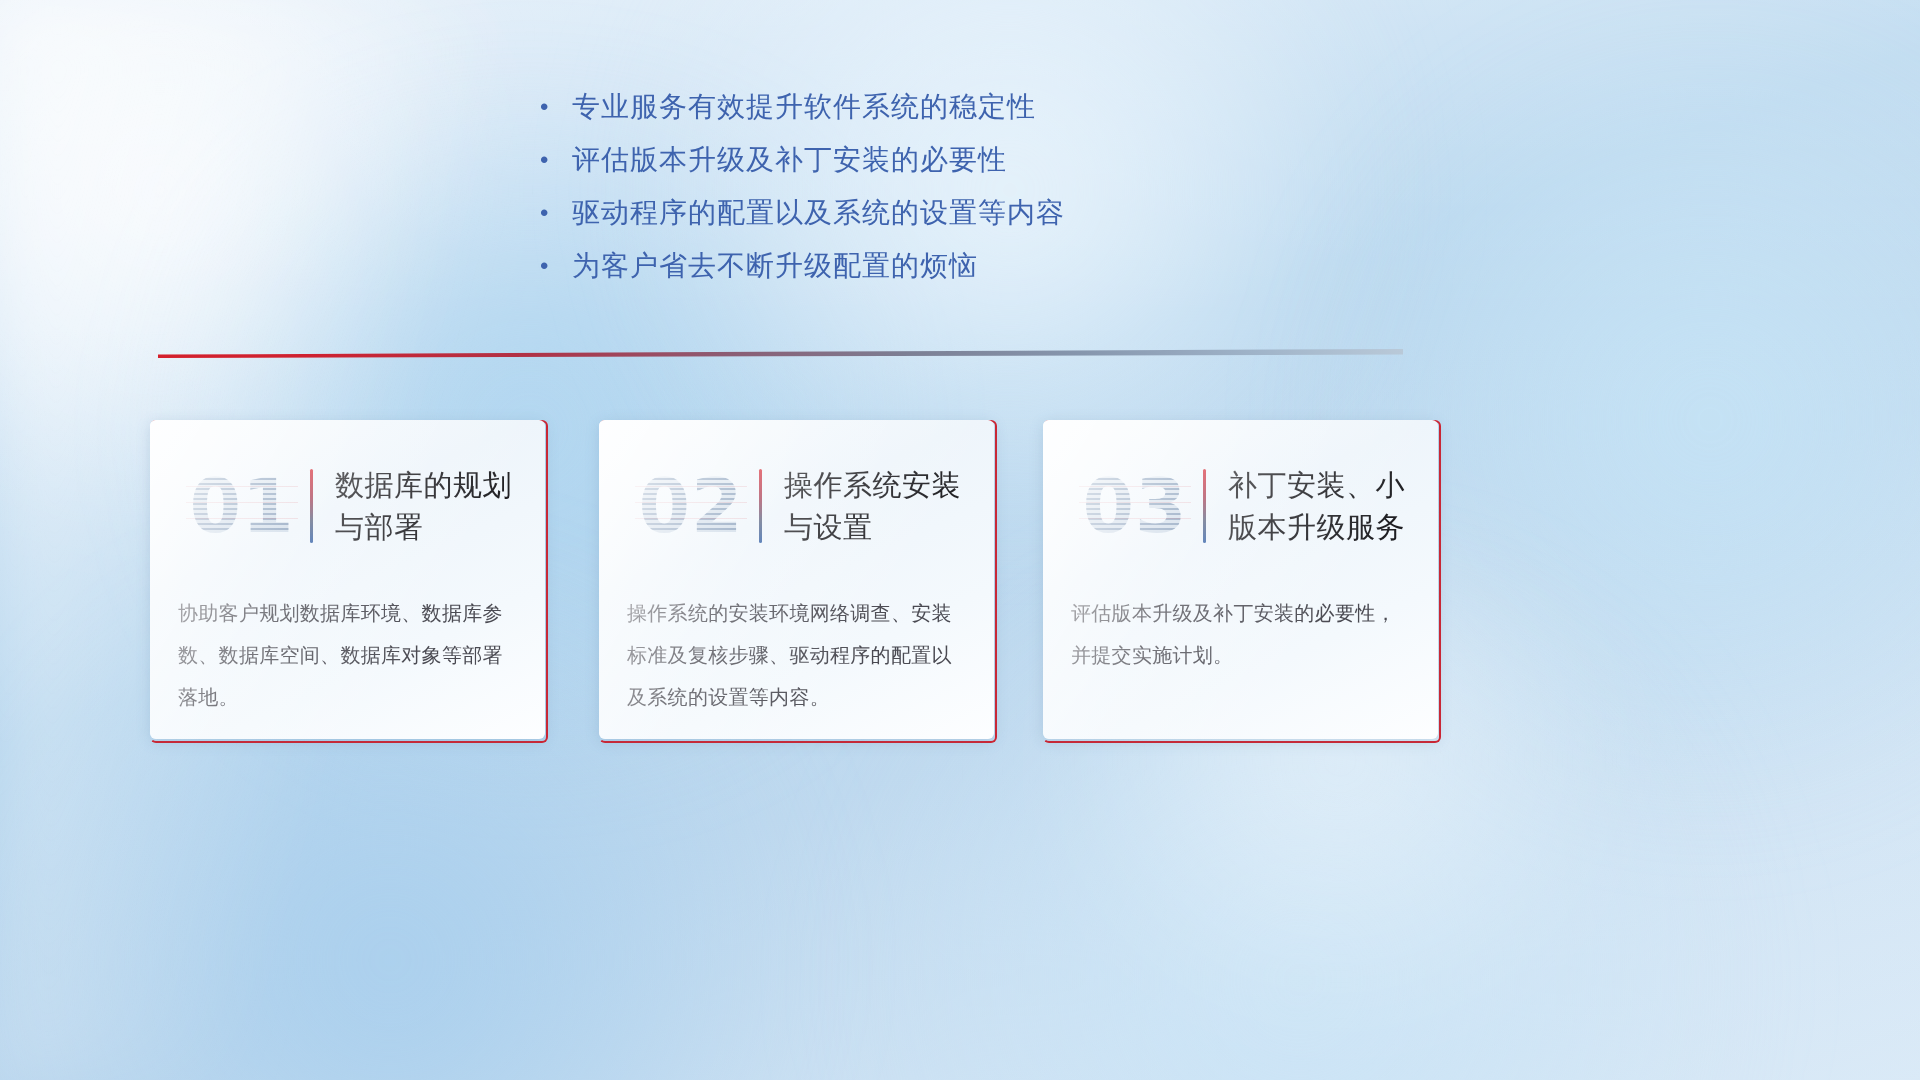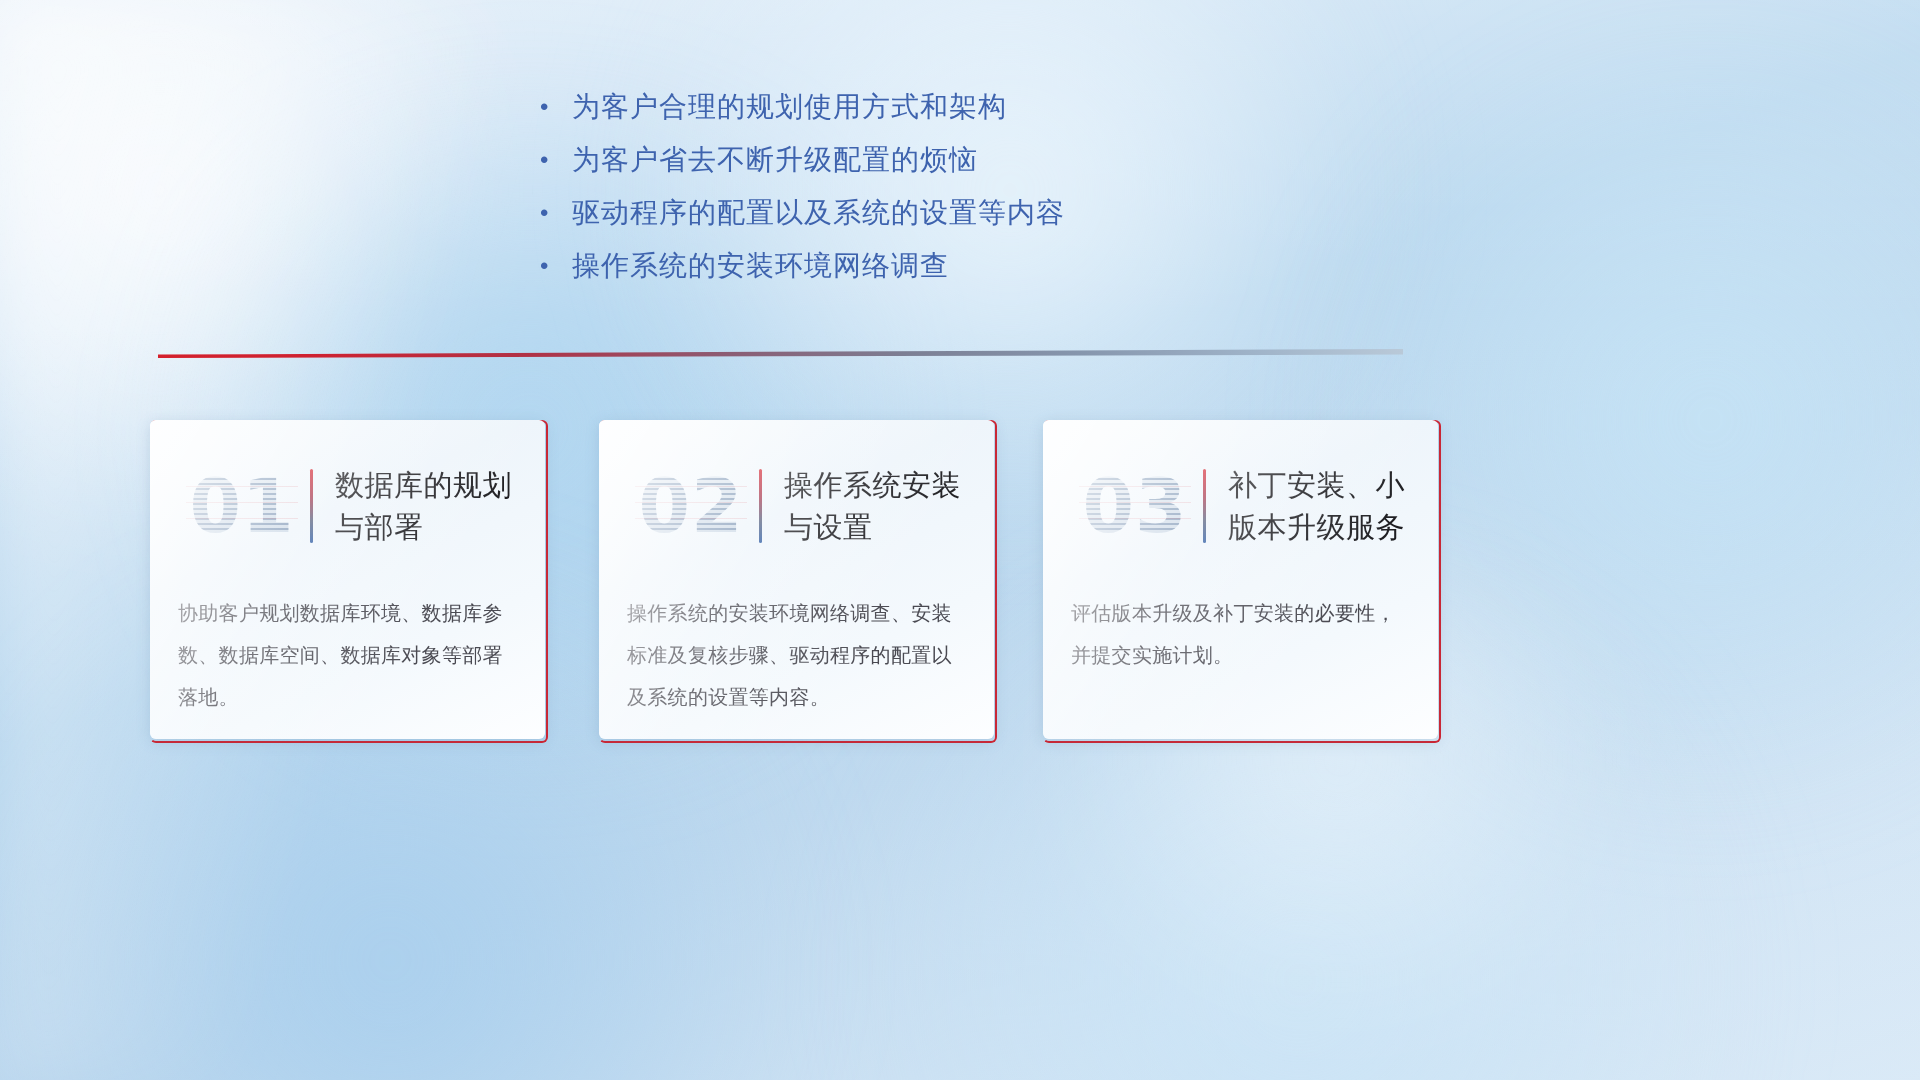--- a/index.html
+++ b/index.html
@@ -164,36 +164,36 @@
   <div class="bg-glow g6"></div>
   <div class="bg-glow g7"></div>
   <div class="bg-streak"></div>
   <div class="bg-vign"></div>
 </div>
 
 <div id="bullets">
 
   <div class="bullet">
     <span class="dot">•</span>
-    <span class="btxt">为客户合理的规划使用方式和架构</span>
+    <span class="btxt">专业服务有效提升软件系统的稳定性</span>
+  </div>
+
+  <div class="bullet">
+    <span class="dot">•</span>
+    <span class="btxt">评估版本升级及补丁安装的必要性</span>
+  </div>
+
+  <div class="bullet">
+    <span class="dot">•</span>
+    <span class="btxt">驱动程序的配置以及系统的设置等内容</span>
   </div>
 
   <div class="bullet">
     <span class="dot">•</span>
     <span class="btxt">为客户省去不断升级配置的烦恼</span>
-  </div>
-
-  <div class="bullet">
-    <span class="dot">•</span>
-    <span class="btxt">驱动程序的配置以及系统的设置等内容</span>
-  </div>
-
-  <div class="bullet">
-    <span class="dot">•</span>
-    <span class="btxt">操作系统的安装环境网络调查</span>
   </div>
 
 </div>
 
 <div id="divider">
   <div class="dline"></div>
 </div>
 
 <div id="cards">
 

